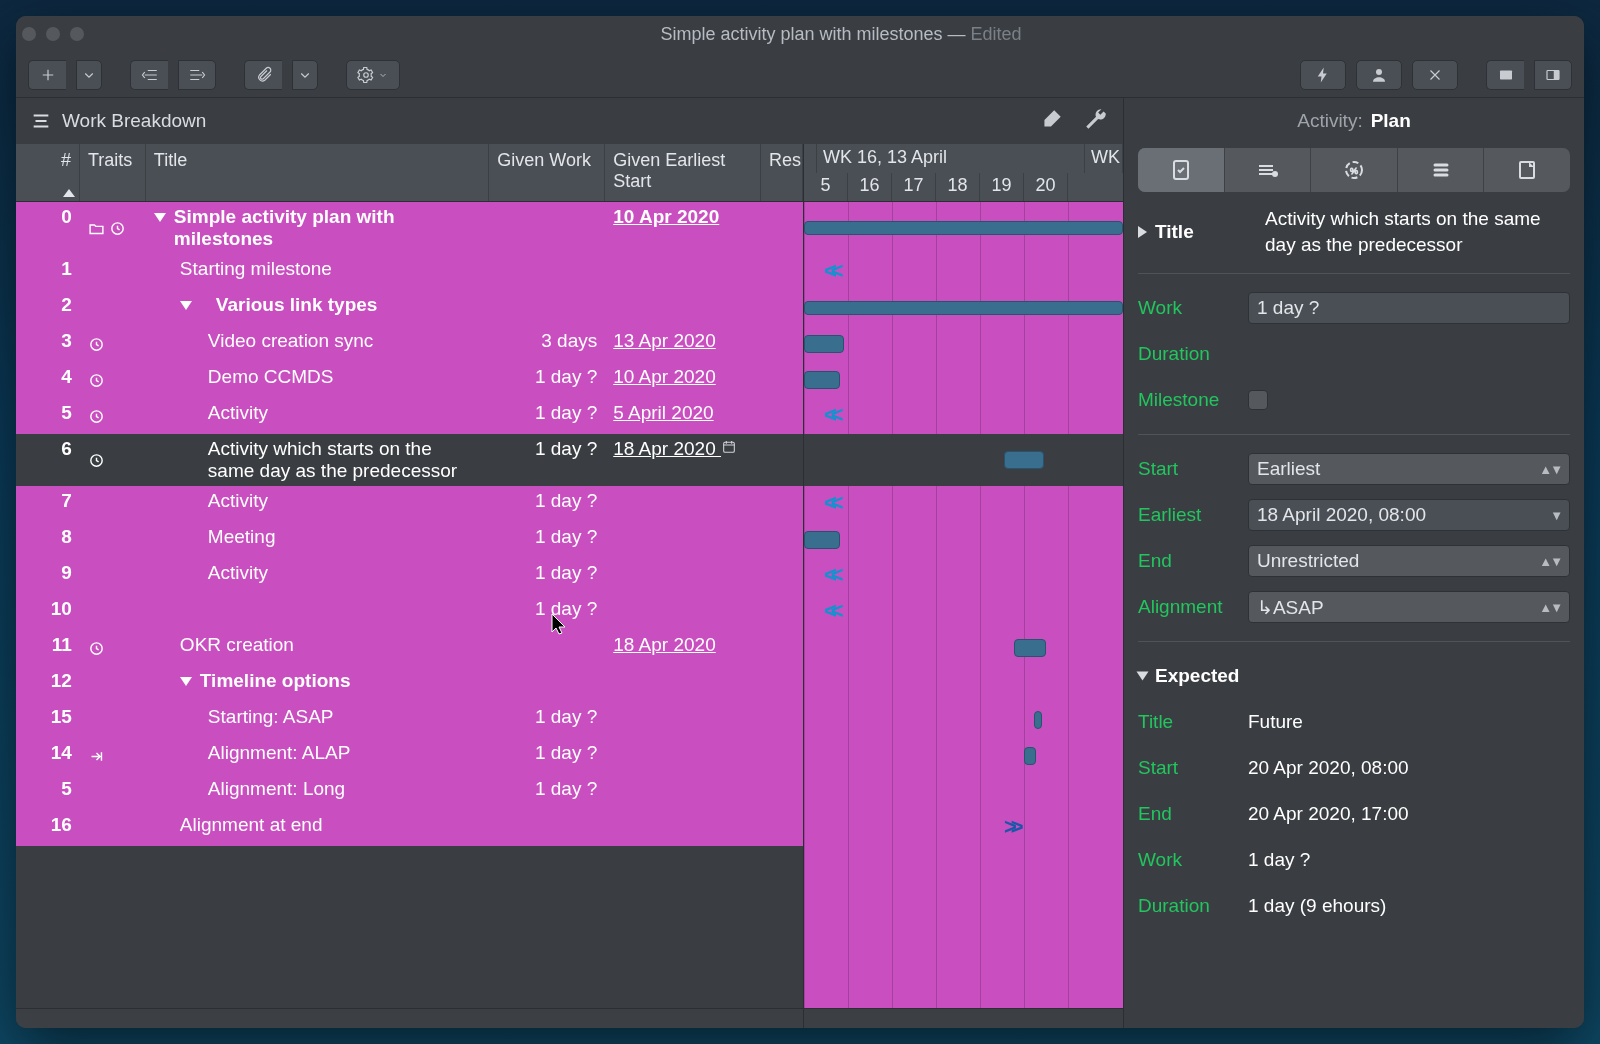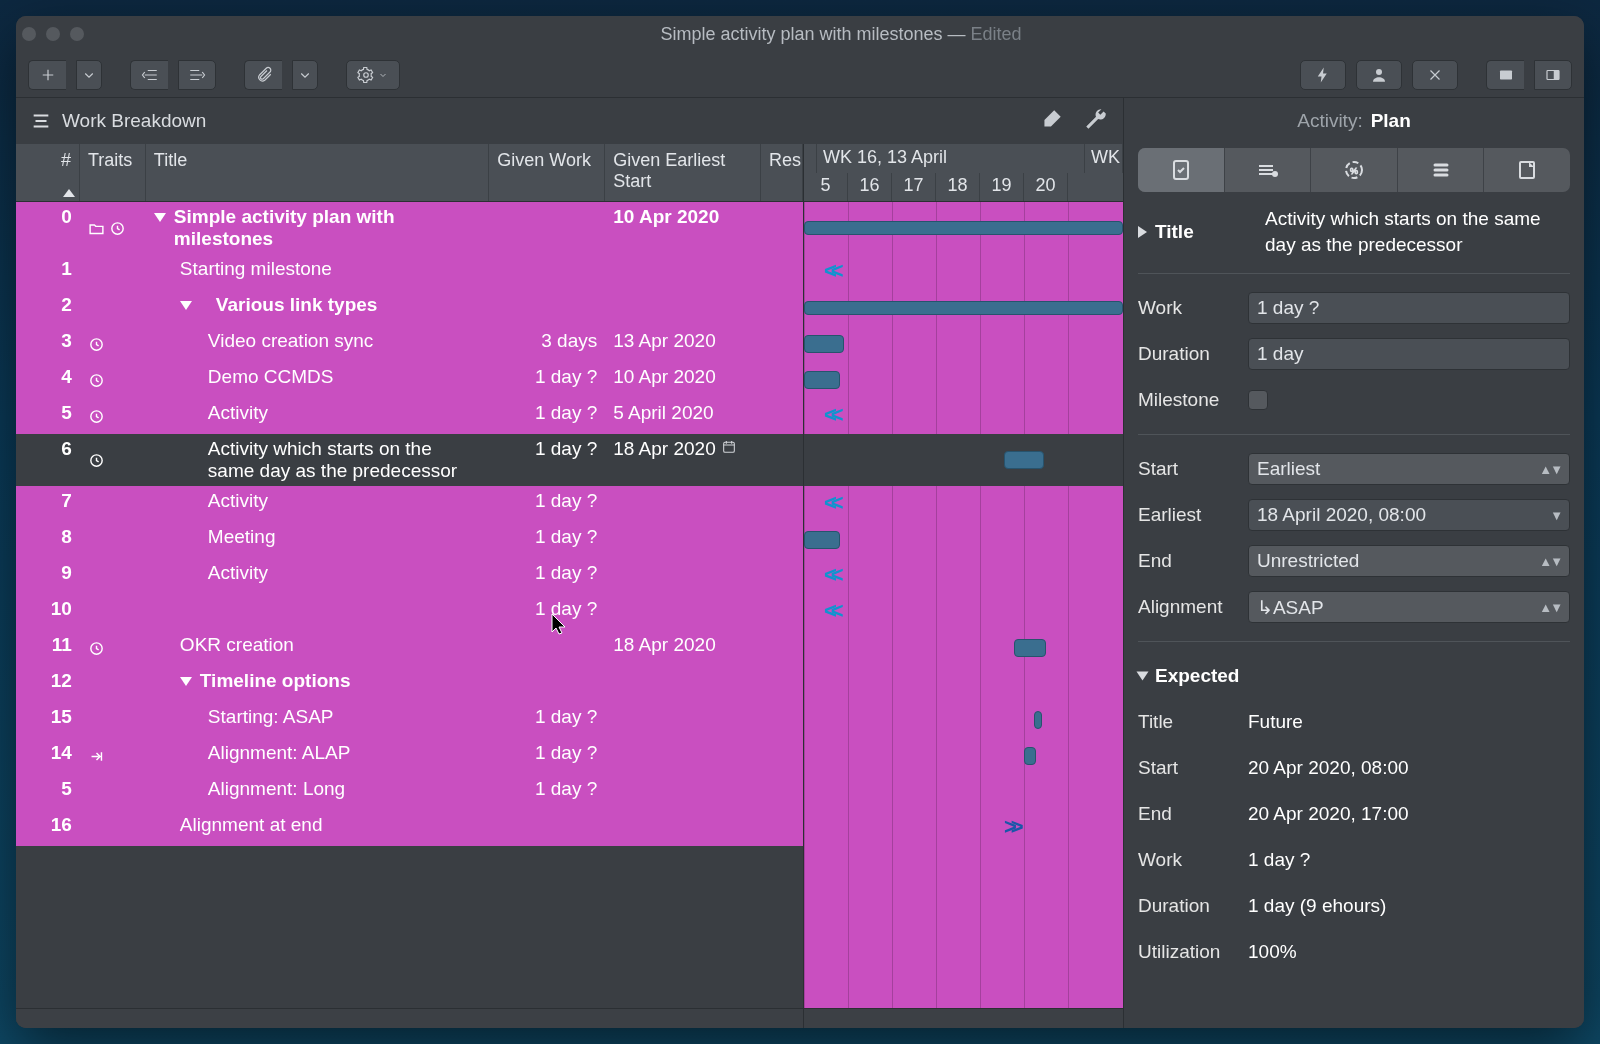--- a/index.html
+++ b/index.html
@@ -51,21 +51,21 @@
 .ch-start { width:156px; }
 .ch-res { width:42px; border-right:none; }
 
 .rows { flex:1; overflow:hidden; }
 .row { display:flex; min-height:36px; font-size:19px; color:#fff; }
 .row > div { padding:4px 8px; }
 .row .c-num { width:64px; text-align:right; font-weight:600; }
 .row .c-traits { width:66px; display:flex; gap:4px; align-items:center; }
 .row .c-title { width:344px; display:flex; align-items:flex-start; gap:6px; }
 .row .c-work { width:116px; text-align:right; }
-.row .c-start { width:156px; }
+.row .c-start { width:156px;text-decoration:underline; }
 .row .c-res { width:42px; }
 .row.bold { font-weight:700; }
 .row.sel { background:#3a3e43 !important; }
 .row.mag { background:#c94fc0; }
 .row .indent0 { padding-left:0; }
 .row .indent1 { padding-left:26px; }
 .row .indent2 { padding-left:54px; }
 .disclose { width:0;height:0;border-left:6px solid transparent;border-right:6px solid transparent;border-top:9px solid #fff; display:inline-block; margin-right:2px; margin-top:7px; }
 .trait-icn { width:17px;height:17px;display:inline-block; }
 .trait-icn svg{width:17px;height:17px;fill:none;stroke:#fff;stroke-width:2;}
@@ -92,21 +92,21 @@
 .insp-head { height:46px; display:flex; align-items:center; justify-content:center; gap:8px; font-size:19px; }
 .insp-head .lbl { color:#9ea4aa; }
 .insp-head .val { color:#fff; font-weight:600; }
 .seg5 { display:flex; height:44px; background:#55595e; border-radius:7px; overflow:hidden; margin:4px 0 14px 0; }
 .seg5 > div { flex:1; display:flex; align-items:center; justify-content:center; border-right:1px solid #3e4247; }
 .seg5 > div:last-child{border-right:none;}
 .seg5 > div.active { background:#6a6f75; }
 .seg5 svg { width:24px;height:24px;fill:#d9dce0; stroke:#d9dce0; }
 .insp-section { display:flex; flex-direction:column; gap:10px; font-size:19px; }
 .insp-row { display:flex; align-items:center; min-height:36px; }
-.insp-row .k { width:110px; color:#e5e5e5; }
+.insp-row .k { width:110px; color:#22c55e; }
 .insp-row .v { flex:1; color:#fff; }
 .disc2 { width:0;height:0;border-top:6px solid transparent;border-bottom:6px solid transparent;border-left:9px solid #d9dce0; display:inline-block; margin-right:8px; }
 .disc2.open { transform:rotate(90deg); }
 .field { flex:1; height:32px; background:#4a4f55; border:1px solid #2e3236; border-radius:4px; padding:4px 8px; color:#e2e5e9; display:flex; align-items:center; }
 .field.dark { background:#55595e; }
 .field .dd { margin-left:auto; color:#b7bcc2; font-size:13px; letter-spacing:-2px; }
 .chk { width:20px;height:20px;background:#55595e;border-radius:4px;border:1px solid #2e3236; }
 .hr { height:1px; background:#4f5459; margin:6px 0; }
 .insp-exp-title { font-weight:700; color:#fff; }
 .multiline { line-height:1.35; }
@@ -625,23 +625,20 @@
         </div>
         <div class="hr"></div>
         <div class="insp-row">
             <span class="k">Work</span>
             <div class="field">
               <span>1 day ?</span>
             </div>
           </div>
         <div class="insp-row">
             <span class="k">Duration</span>
-            <div class="field">
-              <span>1 day</span>
-            </div>
           </div>
         <div class="insp-row">
             <span class="k">Milestone</span>
             <span class="chk"></span>
           </div>
         <div class="hr"></div>
         <div class="insp-row">
             <span class="k">Start</span>
             <div class="field dark">
               <span>Earliest</span>
@@ -686,24 +683,20 @@
             <span class="k">End</span>
             <span class="v">20 Apr 2020, 17:00</span>
           </div>
         <div class="insp-row">
             <span class="k">Work</span>
             <span class="v">1 day ?</span>
           </div>
         <div class="insp-row">
             <span class="k">Duration</span>
             <span class="v">1 day (9 ehours)</span>
-          </div>
-        <div class="insp-row">
-            <span class="k">Utilization</span>
-            <span class="v">100%</span>
           </div>
       </div>
     </div>
   </div>
 <span style="position: absolute; left: 534px; top: 596px;"><svg width="20" height="24" viewBox="0 0 20 24">
         <path d="M2 2l0 18 4-4 3 6 3-1-3-6 6 0z" fill="#000" stroke="#fff" stroke-width="1"></path>
       </svg></span>
   </div>
 
 </body></html>

